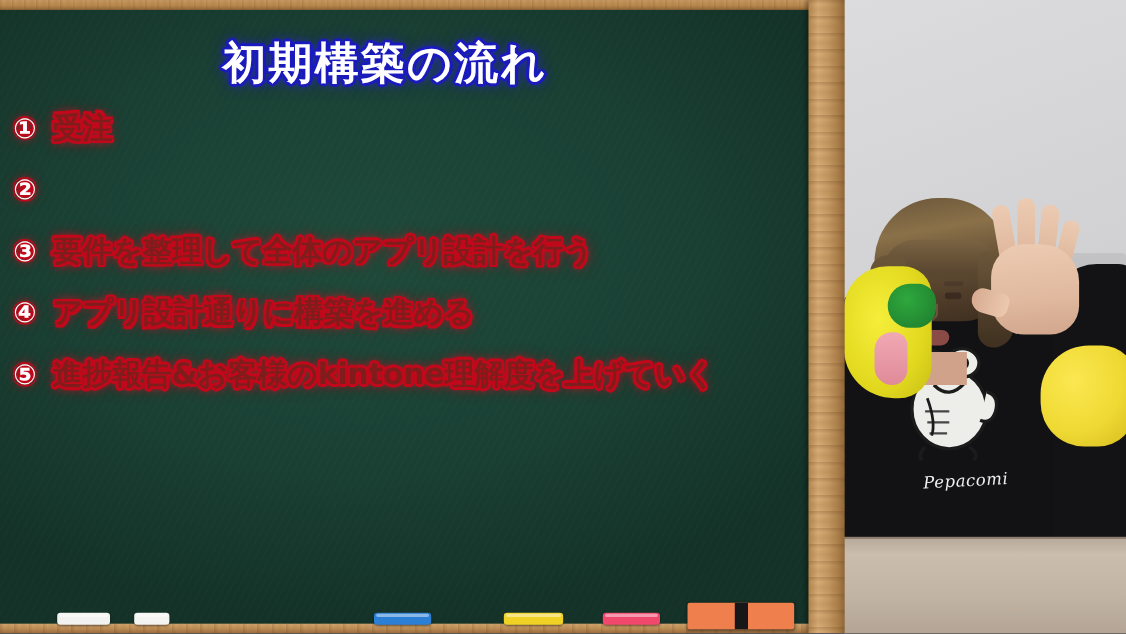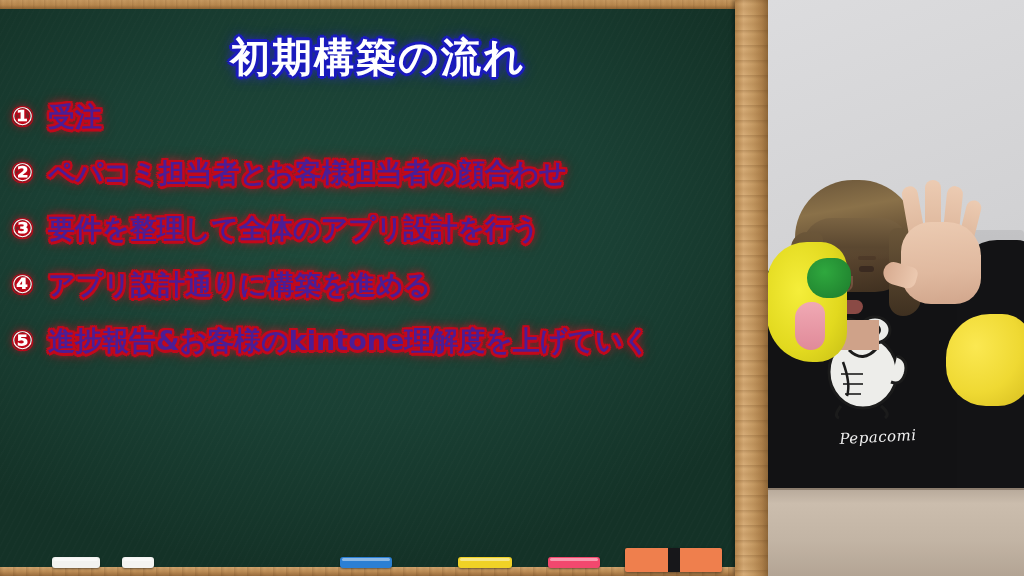--- a/index.html
+++ b/index.html
@@ -92,21 +92,20 @@
     font-weight: bold;
     letter-spacing: 2px;
     color: #ffffff;
     text-shadow:
       -2px -2px 0 #1b1bbd, 2px -2px 0 #1b1bbd,
       -2px  2px 0 #1b1bbd, 2px  2px 0 #1b1bbd,
       -3px  0   0 #1b1bbd, 3px  0   0 #1b1bbd,
        0   -3px 0 #1b1bbd, 0    3px 0 #1b1bbd,
        0 0 9px #2a2ad8, 0 0 14px #2020b4;
     z-index: 3;
-    padding-left: 28px;
   }
   #board-list {
     position: absolute;
     left: 12px; top: 100px;
     width: 716px;
     z-index: 3;
   }
   .list-item {
     display: flex;
     align-items: flex-start;
@@ -125,21 +124,21 @@
        0 0 7px #ee1326, 0 0 12px #c0081a;
   }
   .item-lines {
     flex: 1 1 auto;
   }
   .item-line {
     font-size: 27px;
     font-weight: bold;
     line-height: 34px;
     letter-spacing: 0px;
-    color: #4c1d95;
+    color: #7f1d1d;
     text-shadow:
       -2px -2px 0 #c2091b, 2px -2px 0 #c2091b,
       -2px  2px 0 #c2091b, 2px  2px 0 #c2091b,
       -2.5px 0 0 #c2091b,  2.5px 0 0 #c2091b,
        0 -2.5px 0 #c2091b, 0 2.5px 0 #c2091b,
        0 0 8px #ee1326, 0 0 14px #b00716;
     white-space: nowrap;
   }
 
   
@@ -394,21 +393,20 @@
       <div class="list-item">
         <div class="item-marker">①</div>
         <div class="item-lines">
           <div class="item-line">受注</div>
         </div>
       </div>
 
       <div class="list-item">
         <div class="item-marker">②</div>
         <div class="item-lines">
-          <div class="item-line">ペパコミ担当者とお客様担当者の顔合わせ</div>
         </div>
       </div>
 
       <div class="list-item">
         <div class="item-marker">③</div>
         <div class="item-lines">
           <div class="item-line">要件を整理して全体のアプリ設計を行う</div>
         </div>
       </div>
 

